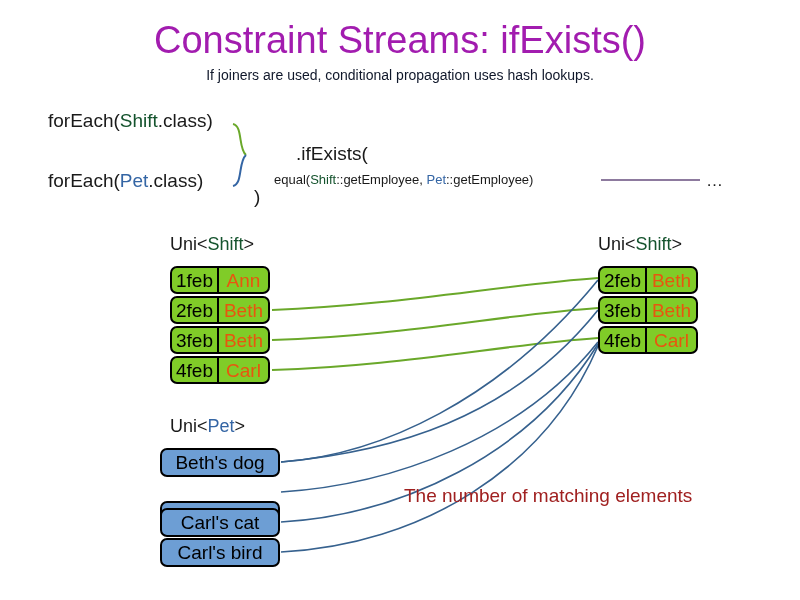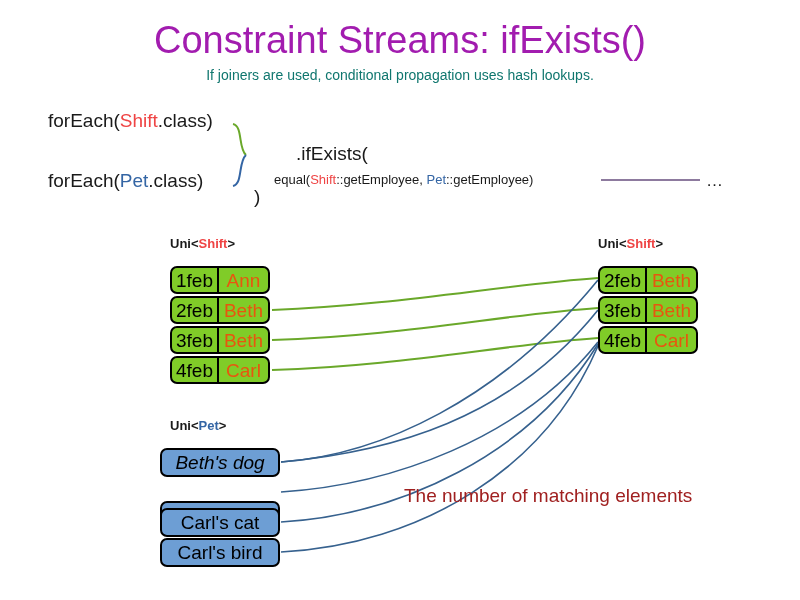--- a/index.html
+++ b/index.html
@@ -28,52 +28,51 @@
     color: #a21caf;
     white-space: nowrap;
   }
   #subtitle {
     position: absolute;
     left: 0; top: 66px;
     width: 800px;
     text-align: center;
     font-size: 14px;
     line-height: 18px;
-    color: #0f766e;
+    color: #0f172a;
   }
   
   .code {
     position: absolute;
     font-size: 19px;
     line-height: 22px;
     white-space: nowrap;
     color: #1a1a1a;
   }
   .code.small {
     font-size: 13px;
     line-height: 16px;
   }
-  .tok-shift { color: #ef4444; }
+  .tok-shift { color: #14532d; }
   .tok-pet   { color: #3465a4; }
 
   #code-foreach-shift { left: 48px; top: 110px; }
   #code-foreach-pet   { left: 48px; top: 170px; }
   #code-ifexists      { left: 252px; top: 143px; margin-left: 44px; }
   #code-equal         { left: 274px; top: 172px; }
   #code-closeparen    { left: 254px; top: 186px; }
   #code-ellipsis      { left: 706px; top: 170px; font-size: 17px; }
 
   
   .stream-label {
     position: absolute;
-    font-size: 13px;
+    font-size: 18px;
     line-height: 22px;
     white-space: nowrap;
     color: #1a1a1a;
-    font-weight: bold;
   }
   #label-shift-left  { left: 170px; top: 233px; }
   #label-shift-right { left: 598px; top: 233px; }
   #label-pet         { left: 170px; top: 415px; }
 
   
   .fact {
     position: absolute;
     box-sizing: border-box;
     border: 2px solid #000000;
@@ -121,21 +120,21 @@
   #fact-l2 { left: 170px; top: 296px; }
   #fact-l3 { left: 170px; top: 326px; }
   #fact-l4 { left: 170px; top: 356px; }
 
   
   #fact-r1 { left: 598px; top: 266px; }
   #fact-r2 { left: 598px; top: 296px; }
   #fact-r3 { left: 598px; top: 326px; }
 
   
-  #fact-p1 { left: 160px; top: 448px; font-style: italic; }
+  #fact-p1 { left: 160px; top: 448px; }
   #fact-p2 { left: 160px; top: 478px; margin-top: 23px; }
   #fact-p3 { left: 160px; top: 508px; }
   #fact-p4 { left: 160px; top: 538px; }
 
   
   #annotation {
     position: absolute;
     left: 404px;
     top: 482px;
     font-size: 19px;

